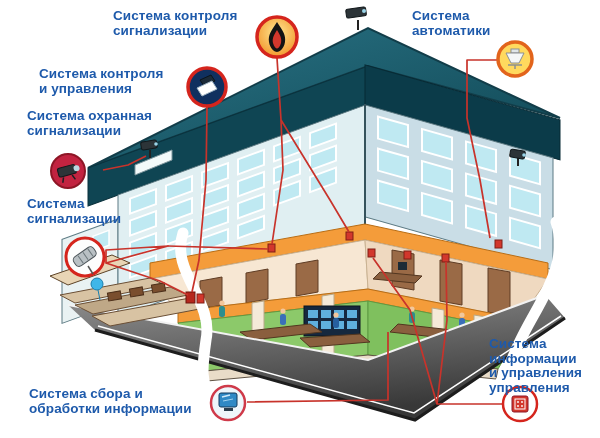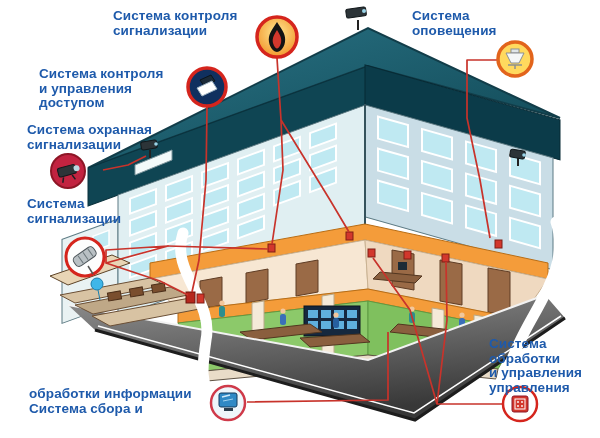--- a/index.html
+++ b/index.html
@@ -272,38 +272,37 @@
   </g>
 </svg>
 
 <div class="label" style="left:113px;top:9px">
   <div>Система контроля</div>
   <div>сигнализации</div>
 </div>
 <div class="label" style="left:39px;top:67px">
   <div>Система контроля</div>
   <div>и управления</div>
-  <div>доступом</div>
-</div>
-<div class="label" style="left:27px;top:123px">
+</div>
+<div class="label" style="left:27px;top:109px">
   <div>Система охранная</div>
   <div>сигнализации</div>
 </div>
 <div class="label" style="left:27px;top:197px">
   <div>Система</div>
   <div>сигнализации</div>
 </div>
 <div class="label" style="left:29px;top:387px">
+  <div>Система сбора и</div>
   <div>обработки информации</div>
-  <div>Система сбора и</div>
 </div>
 <div class="label" style="left:412px;top:9px">
   <div>Система</div>
-  <div>оповещения</div>
+  <div>автоматики</div>
 </div>
 <div class="label" style="left:489px;top:337px">
   <div>Система</div>
-  <div>обработки</div>
+  <div>информации</div>
   <div>и управления</div>
   <div>управления</div>
 </div>
 
 </div>
 
 </body></html>

